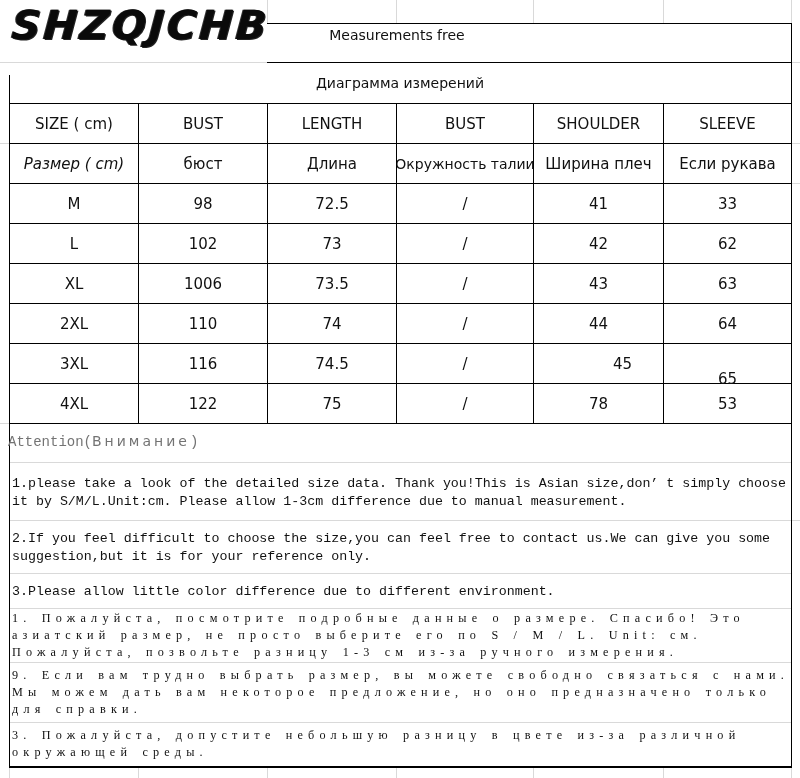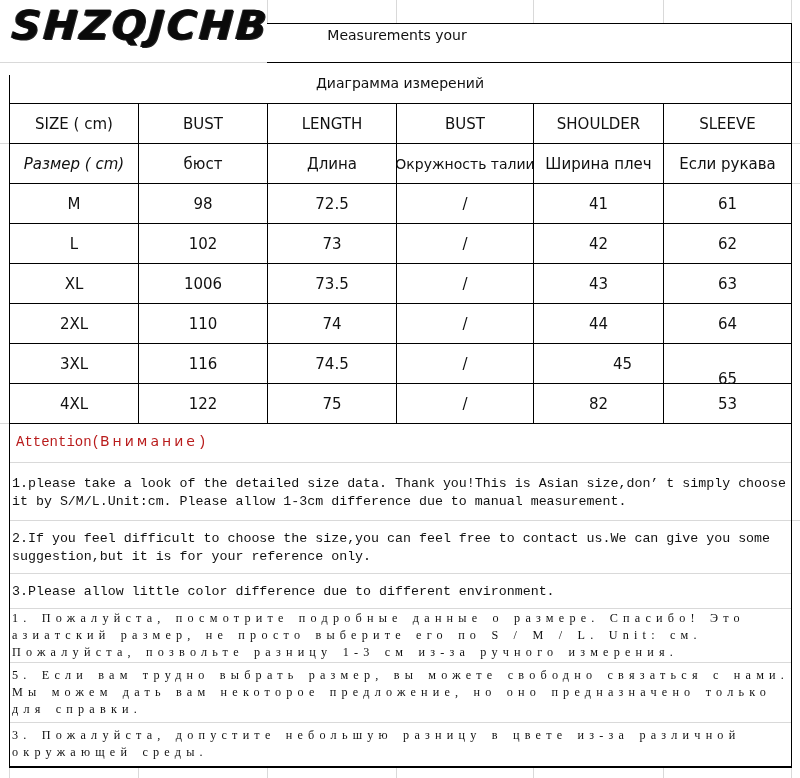--- a/index.html
+++ b/index.html
@@ -5,21 +5,21 @@
   html, body { margin:0; padding:0; background:#ffffff; }
   body { width:800px; height:778px; position:relative; overflow:hidden; font-family:"DejaVu Sans", sans-serif; color:#111; }
   .abs { position:absolute; }
   .logo { left:12px; top:2px; font-family:"DejaVu Sans", sans-serif; font-weight:bold; font-style:italic; font-size:40px; letter-spacing:3px; color:#0a0a0a; transform:skewX(-4deg); text-shadow:1px 1px 0 #222, -1px 0 0 #333; }
   .gl { position:absolute; background:#d9d9d9; }
   .bl { position:absolute; background:#000; }
   .cell { position:absolute; display:flex; align-items:center; justify-content:center; font-size:15px; white-space:nowrap; overflow:hidden; }
   .title-cell { font-size:14px; }
   .note { position:absolute; left:12px; width:778px; font-family:"Liberation Mono", monospace; font-size:13.3px; line-height:18px; color:#111; white-space:normal; }
   .note-ru { position:absolute; left:12px; width:778px; font-family:"Liberation Serif", serif; font-size:12.2px; line-height:17px; letter-spacing:5.2px; word-spacing:2px; color:#111; }
-  .attn { position:absolute; left:16px; top:433px; font-family:"Liberation Mono", monospace; font-size:14px; color:#b91c1c; }
+  .attn { position:absolute; left:8px; top:433px; font-family:"Liberation Mono", monospace; font-size:14px; color:#737373; }
   .attn .ru { font-family:"DejaVu Sans", sans-serif; letter-spacing:3px; }
 </style>
 </head>
 <body>
 
 <div class="gl" style="left:267px;top:0;width:1px;height:23px;"></div>
 <div class="gl" style="left:396px;top:0;width:1px;height:23px;"></div>
 <div class="gl" style="left:533px;top:0;width:1px;height:23px;"></div>
 <div class="gl" style="left:663px;top:0;width:1px;height:23px;"></div>
 <div class="gl" style="left:791px;top:0;width:1px;height:778px;"></div>
@@ -36,21 +36,21 @@
 <div class="gl" style="left:533px;top:766px;width:1px;height:12px;"></div>
 <div class="gl" style="left:663px;top:766px;width:1px;height:12px;"></div>
 
 <div class="abs logo">SHZQJCHB</div>
 
 <div class="bl" style="left:267px;top:23px;width:525px;height:1px;"></div>
 <div class="bl" style="left:267px;top:62px;width:525px;height:1px;"></div>
 <div class="bl" style="left:791px;top:23px;width:1px;height:744px;"></div>
 <div class="bl" style="left:9px;top:75px;width:1px;height:692px;"></div>
 
-<div class="cell title-cell" style="left:267px;top:23px;width:260px;height:24px;justify-content:center;">Measurements your</div>
+<div class="cell title-cell" style="left:267px;top:23px;width:260px;height:24px;justify-content:center;">Measurements free</div>
 <div class="cell title-cell" style="left:9px;top:63px;width:782px;height:40px;">Диаграмма измерений</div>
 
 <div class="bl" style="left:9px;top:103px;width:783px;height:1px;"></div>
 <div class="bl" style="left:9px;top:143px;width:783px;height:1px;"></div>
 <div class="bl" style="left:9px;top:183px;width:783px;height:1px;"></div>
 <div class="bl" style="left:9px;top:223px;width:783px;height:1px;"></div>
 <div class="bl" style="left:9px;top:263px;width:783px;height:1px;"></div>
 <div class="bl" style="left:9px;top:303px;width:783px;height:1px;"></div>
 <div class="bl" style="left:9px;top:343px;width:783px;height:1px;"></div>
 <div class="bl" style="left:9px;top:383px;width:783px;height:1px;"></div>
@@ -76,21 +76,21 @@
 <div class="cell" style="left:397px;top:144px;width:136px;height:39px;font-size:14px;">Окружность талии</div>
 <div class="cell" style="left:534px;top:144px;width:129px;height:39px;">Ширина плеч</div>
 <div class="cell" style="left:664px;top:144px;width:127px;height:39px;">Если рукава</div>
 
 <div>
   <div class="cell" style="left:10px;top:184px;width:128px;height:39px;">M</div>
   <div class="cell" style="left:139px;top:184px;width:128px;height:39px;">98</div>
   <div class="cell" style="left:268px;top:184px;width:128px;height:39px;">72.5</div>
   <div class="cell" style="left:397px;top:184px;width:136px;height:39px;">/</div>
   <div class="cell" style="left:534px;top:184px;width:129px;height:39px;">41</div>
-  <div class="cell" style="left:664px;top:184px;width:127px;height:39px;">61</div>
+  <div class="cell" style="left:664px;top:184px;width:127px;height:39px;">33</div>
 </div>
 <div>
   <div class="cell" style="left:10px;top:224px;width:128px;height:39px;">L</div>
   <div class="cell" style="left:139px;top:224px;width:128px;height:39px;">102</div>
   <div class="cell" style="left:268px;top:224px;width:128px;height:39px;">73</div>
   <div class="cell" style="left:397px;top:224px;width:136px;height:39px;">/</div>
   <div class="cell" style="left:534px;top:224px;width:129px;height:39px;">42</div>
   <div class="cell" style="left:664px;top:224px;width:127px;height:39px;">62</div>
 </div>
 <div>
@@ -115,34 +115,34 @@
   <div class="cell" style="left:268px;top:344px;width:128px;height:39px;">74.5</div>
   <div class="cell" style="left:397px;top:344px;width:136px;height:39px;">/</div>
   <div class="cell" style="left:558px;top:344px;width:129px;height:39px;">45</div>
   <div class="cell" style="left:664px;top:359px;width:127px;height:39px;">65</div>
 </div>
 <div>
   <div class="cell" style="left:10px;top:384px;width:128px;height:39px;">4XL</div>
   <div class="cell" style="left:139px;top:384px;width:128px;height:39px;">122</div>
   <div class="cell" style="left:268px;top:384px;width:128px;height:39px;">75</div>
   <div class="cell" style="left:397px;top:384px;width:136px;height:39px;">/</div>
-  <div class="cell" style="left:534px;top:384px;width:129px;height:39px;">82</div>
+  <div class="cell" style="left:534px;top:384px;width:129px;height:39px;">78</div>
   <div class="cell" style="left:664px;top:384px;width:127px;height:39px;">53</div>
 </div>
 
 <div class="gl" style="left:10px;top:462px;width:781px;height:1px;"></div>
 <div class="gl" style="left:10px;top:520px;width:781px;height:1px;"></div>
 <div class="gl" style="left:10px;top:573px;width:781px;height:1px;"></div>
 <div class="gl" style="left:10px;top:608px;width:781px;height:1px;"></div>
 <div class="gl" style="left:10px;top:662px;width:781px;height:1px;"></div>
 <div class="gl" style="left:10px;top:722px;width:781px;height:1px;"></div>
 
 <div class="attn">
   <span>Attention(</span><span class="ru">Внимание</span><span>)</span>
 </div>
 
 <div class="note" style="top:475px;">1.please take a look of the detailed size data. Thank you!This is Asian size,don’ t simply choose it by S/M/L.Unit:cm. Please allow 1-3cm difference due to manual measurement.</div>
 <div class="note" style="top:530px;">2.If you feel difficult to choose the size,you can feel free to contact us.We can give you some suggestion,but it is for your reference only.</div>
 <div class="note" style="top:583px;">3.Please allow little color difference due to different environment.</div>
 
 <div class="note-ru" style="top:610px;">1. Пожалуйста, посмотрите подробные данные о размере. Спасибо! Это азиатский размер, не просто выберите его по S / M / L. Unit: см. Пожалуйста, позвольте разницу 1-3 см из-за ручного измерения.</div>
-<div class="note-ru" style="top:667px;">5. Если вам трудно выбрать размер, вы можете свободно связаться с нами. Мы можем дать вам некоторое предложение, но оно предназначено только для справки.</div>
+<div class="note-ru" style="top:667px;">9. Если вам трудно выбрать размер, вы можете свободно связаться с нами. Мы можем дать вам некоторое предложение, но оно предназначено только для справки.</div>
 <div class="note-ru" style="top:727px;">3. Пожалуйста, допустите небольшую разницу в цвете из-за различной окружающей среды.</div>
 
 </body></html>

